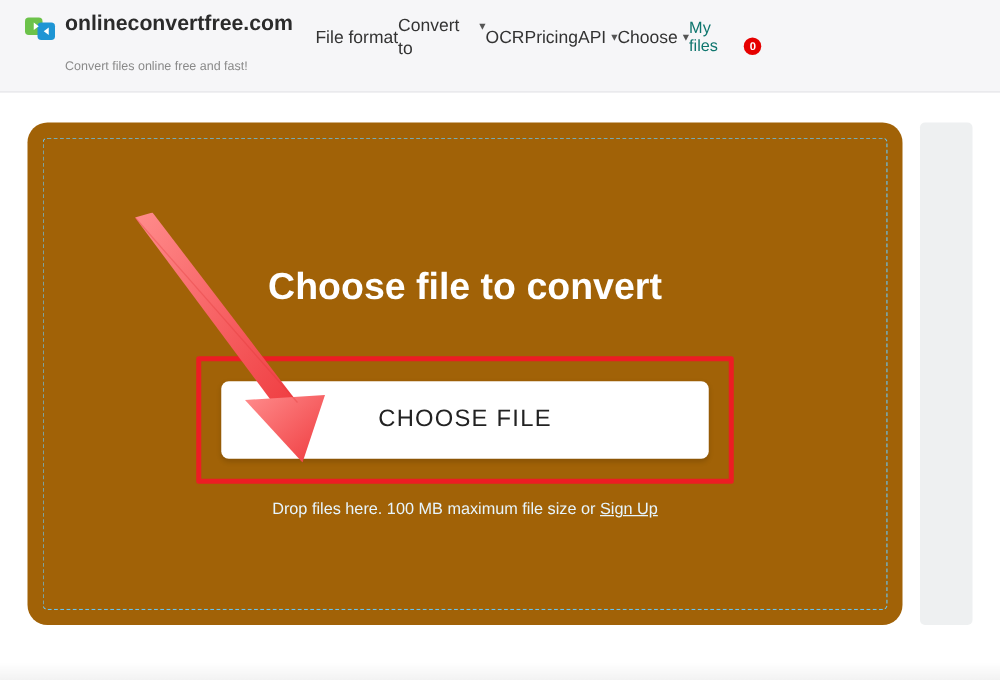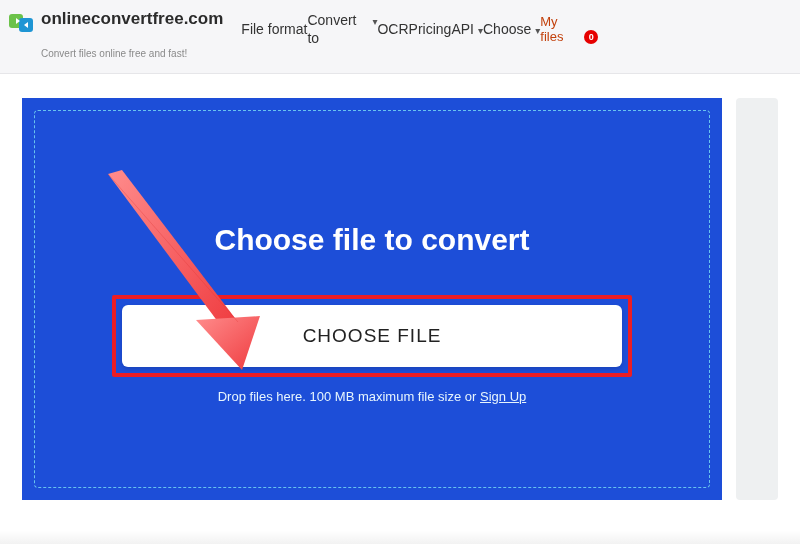--- a/index.html
+++ b/index.html
@@ -16,21 +16,21 @@
     position: relative;
     background: #ffffff;
     box-shadow: 0 2px 6px rgba(0,0,0,.15);
   }
   
   .topbar {
     display: flex;
     align-items: flex-start;
     background: #f6f6f8;
     border-bottom: 1px solid #e6e6e9;
-    padding: 10px 14px 14px 9px;
+    padding: 10px 14px 14px 20px;
     gap: 12px;
   }
   .brand {
     display: flex;
     align-items: flex-start;
     gap: 6px;
   }
   .brand-logo {
     width: 26px; height: 22px;
     position: relative;
@@ -66,21 +66,21 @@
     align-items: flex-start;
     gap: 4px;
   }
   .nav-item .chev {
     font-size: 10px;
     color: #555;
     padding-top: 4px;
   }
   .nav-myfiles {
     font-size: 13px;
-    color: #c2410c;
+    color: #0f766e;
     line-height: 1.15;
     max-width: 40px;
     cursor: pointer;
   }
   .badge {
     width: 14px; height: 14px;
     border-radius: 50%;
     background: #e60000;
     color: #fff;
     font-size: 9px;
@@ -93,22 +93,22 @@
   }
   
   .content {
     padding: 24px 22px 8px 22px;
     display: flex;
     gap: 14px;
   }
   .upload-panel {
     flex: 0 0 700px;
     height: 402px;
-    background: #1d4ed8;
-    border-radius: 0;
+    background: #a16207;
+    border-radius: 16px;
     position: relative;
     padding: 12px;
   }
   .dashed-inner {
     border: 1px dashed #68c3ee;
     border-radius: 4px;
     width: 100%;
     height: 100%;
     display: flex;
     flex-direction: column;
@@ -117,22 +117,22 @@
     padding-top: 30px;
   }
   .panel-heading {
     color: #ffffff;
     font-size: 30px;
     font-weight: 700;
     margin-bottom: 38px;
   }
   .choose-area {
     position: relative;
-    width: 520px;
-    padding: 10px;
+    width: 430px;
+    padding: 20px;
   }
   .annotation-box {
     position: absolute;
     left: 0; top: 0; right: 0; bottom: 0;
     border: 4px solid #ec1d24;
     border-radius: 2px;
     pointer-events: none;
   }
   .choose-btn {
     background: #ffffff;

